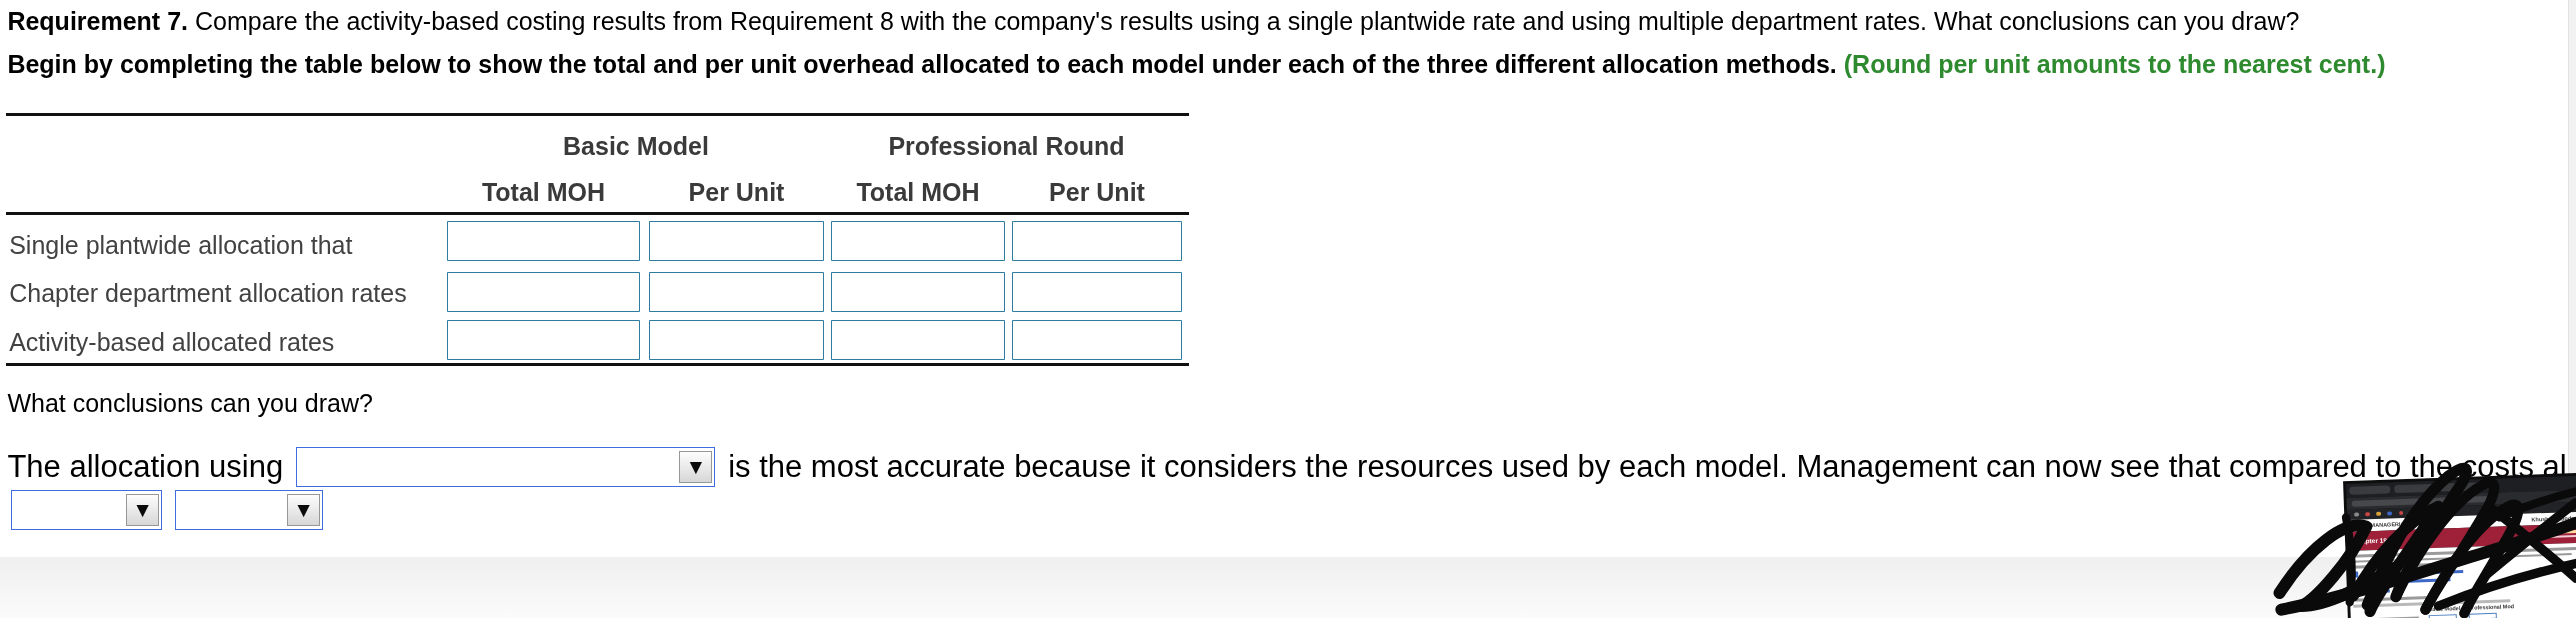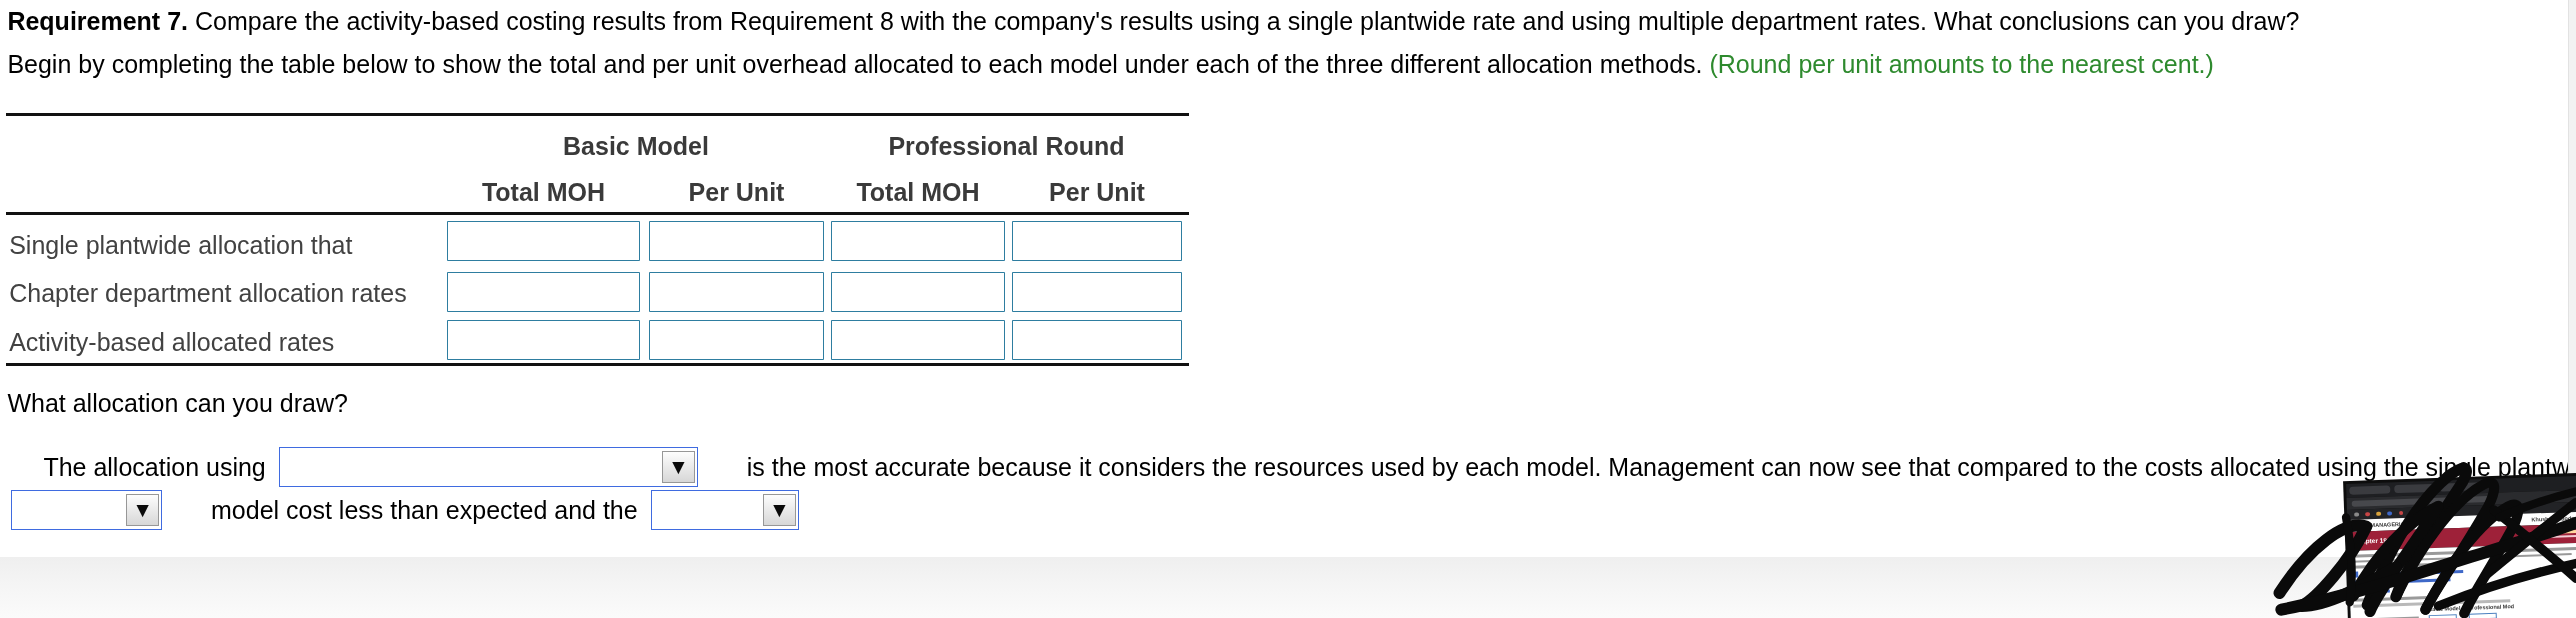--- a/index.html
+++ b/index.html
@@ -20,21 +20,21 @@
     text-align:center; white-space:nowrap;
   }
   .row-label { position:absolute; left:9.2px; font-size:25px; color:#424242; white-space:nowrap; }
   .cell-input {
     position:absolute; height:40px; background:#fff;
     border:1.8px solid #2e7da0; border-radius:0.9px;
   }
 
   
   .dd-row { position:absolute; left:7.4px; display:flex; align-items:center; gap:13px; }
-  .dd-row .txt { font-size:25px; white-space:nowrap;margin-left:36px; }
+  .dd-row .txt { font-size:31px; white-space:nowrap; }
   .dropdown {
     height:40px; background:#fff; border:1.8px solid #3f6be0;
     display:flex; align-items:center; justify-content:flex-end;
   }
   .dd-btn {
     width:33px; height:32px; margin:1.8px;
     background:linear-gradient(180deg,#fdfdfd,#d7d7d7);
     border:0.9px solid #979797; display:flex; align-items:center; justify-content:center;
     font-size:21px; color:#0a0a0a;
   }
@@ -80,21 +80,21 @@
 </style>
 </head>
 <body>
 
 <div class="abs line" style="left:7.4px; top:7.4px;">
   <span class="bold">Requirement 7.</span>
   <span> </span>
   <span>Compare the activity-based costing results from Requirement 8 with the company's results using a single plantwide rate and using multiple department rates. What conclusions can you draw?</span>
 </div>
 
-<div class="abs line" style="left:7.4px; top:50px;">
+<div class="abs line" style="left:7.4px; top:50px;font-weight:bold;">
   <span>Begin by completing the table below to show the total and per unit overhead allocated to each model under each of the three different allocation methods.</span>
   <span> </span>
   <span class="green">(Round per unit amounts to the nearest cent.)</span>
 </div>
 
 <div>
   <div class="tbl-border" style="top:113px;"></div>
 
   <div class="grp-hdr" style="left:447px; top:132px; width:378px;">Basic Model</div>
   <div class="grp-hdr" style="left:831px; top:132px; width:351px;">Professional Round</div>
@@ -120,35 +120,34 @@
 
   <div class="row-label" style="top:328px;">Activity-based allocated rates</div>
   <div class="cell-input" style="left:447px; top:320px; width:193px;"></div>
   <div class="cell-input" style="left:649px; top:320px; width:175px;"></div>
   <div class="cell-input" style="left:831px; top:320px; width:174px;"></div>
   <div class="cell-input" style="left:1012px; top:320px; width:170px;"></div>
 
   <div class="tbl-border" style="top:363px;"></div>
 </div>
 
-<div class="abs line" style="left:7.4px; top:389px;">What allocation can you draw?</div>
+<div class="abs line" style="left:7.4px; top:389px;">What conclusions can you draw?</div>
 
 <div class="dd-row" style="top:447px;">
   <span class="txt">The allocation using</span>
   <div class="dropdown" style="width:419px;">
     <span class="dd-btn">▼</span>
   </div>
   <span class="txt">is the most accurate because it considers the resources used by each model. Management can now see that compared to the costs allocated using the single plantwide rate, the</span>
 </div>
 
 <div class="dd-row" style="top:490px; left:11px;">
   <div class="dropdown" style="width:151px;">
     <span class="dd-btn">▼</span>
   </div>
-  <span class="txt">model cost less than expected and the</span>
   <div class="dropdown" style="width:148px;">
     <span class="dd-btn">▼</span>
   </div>
 </div>
 
 <div class="footer-band"></div>
 <div class="scroll-strip"></div>
 
 <div class="thumb">
   <div class="t-tabs">

